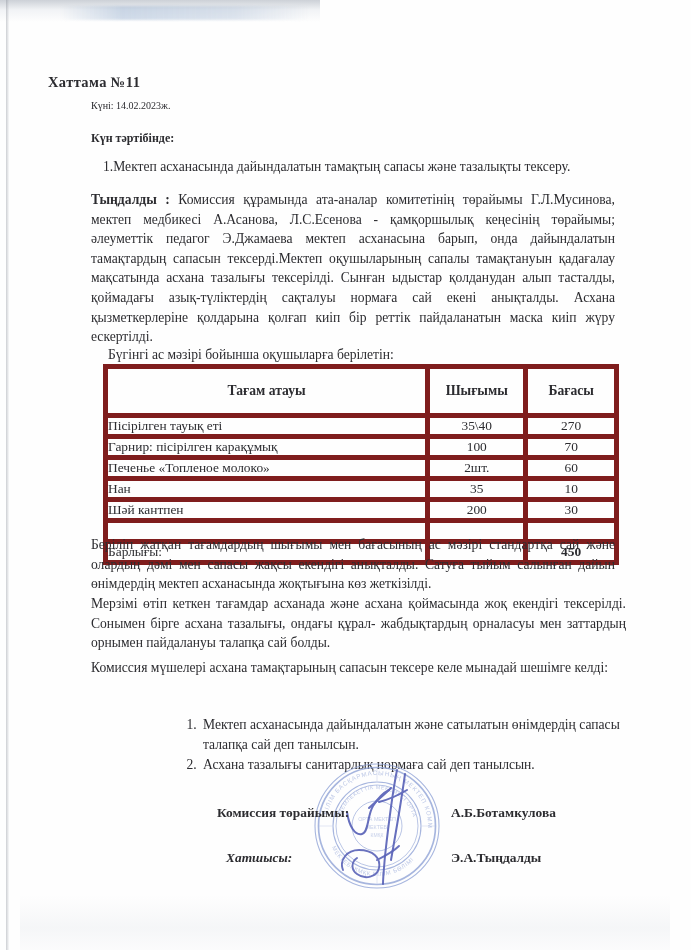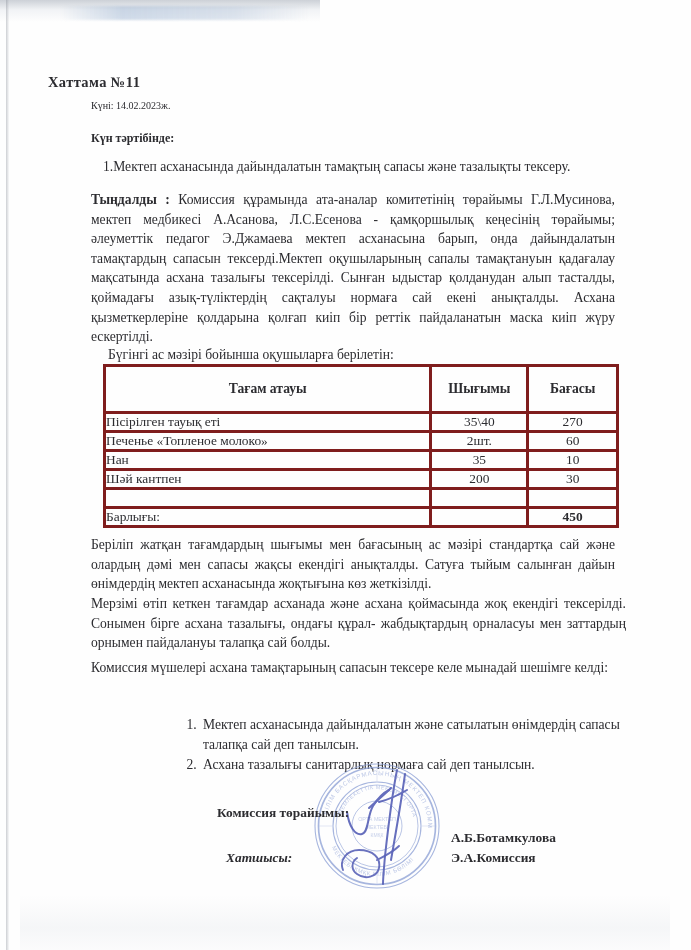--- a/index.html
+++ b/index.html
@@ -99,21 +99,21 @@
 
   
   #menu-table {
     position: absolute;
     left: 103px; top: 364px;
     width: 516px;
     border-collapse: collapse;
     font-size: 13.4px;
   }
   #menu-table td, #menu-table th {
-    border: 3px solid #7f1d1d;
+    border: 5px solid #7f1d1d;
     padding: 0;
     vertical-align: middle;
   }
   #menu-table thead th {
     height: 44px;
     font-weight: bold;
     font-size: 13.6px;
     text-align: center;
   }
   #menu-table thead th.col-name { width: 332px; }
@@ -168,21 +168,21 @@
     font-size: 13.6px;
     line-height: 19.6px;
   }
   #decision-list li { padding-left: 3px; margin-bottom: 1px; }
 
   
   .sig-row { position: absolute; font-size: 13.4px; font-weight: bold; }
   .sig-role { position: absolute; margin-left: 27px; }
   .sig-name { position: absolute; }
   #sig-chair-role { left: 190px; top: 805px; }
-  #sig-chair-name { left: 451px; top: 830px; }
+  #sig-chair-name { left: 451px; top: 805px; }
   #sig-secr-role  { left: 199px; top: 850px; font-style: italic; }
   #sig-secr-name  { left: 451px; top: 850px; }
 
   
   #seal {
     position: absolute;
     left: 313px; top: 762px;
     width: 128px; height: 128px;
     pointer-events: none;
   }
@@ -221,20 +221,25 @@
         <th class="col-name">Тағам атауы</th>
         <th class="col-out">Шығымы</th>
         <th class="col-price">Бағасы</th>
       </tr>
     </thead>
     <tbody>
       <tr>
         <td class="cell-name">Пісірілген тауық еті</td>
         <td class="cell-num">35\40</td>
         <td class="cell-num">270</td>
+      </tr>
+      <tr>
+        <td class="cell-name">Гарнир: пісірілген карақұмық</td>
+        <td class="cell-num">100</td>
+        <td class="cell-num">70</td>
       </tr>
       <tr>
         <td class="cell-name">Печенье «Топленое молоко»</td>
         <td class="cell-num">2шт.</td>
         <td class="cell-num">60</td>
       </tr>
       <tr>
         <td class="cell-name">Нан</td>
         <td class="cell-num">35</td>
         <td class="cell-num">10</td>
@@ -312,15 +317,15 @@
     </g>
     <g fill="none" stroke="#5a63b8" stroke-width="1.9" stroke-linecap="round" stroke-linejoin="round" opacity="0.9">
       <path d="M 10,110 C 6,100 14,90 26,90 C 40,90 48,98 46,108 C 44,117 32,120 24,114 C 18,110 18,102 24,98"></path>
       <path d="M 44,100 C 52,96 60,92 66,86"></path>
     </g>
   </svg>
 
   <div class="sig-row sig-role" id="sig-chair-role">Комиссия төрайымы:</div>
   <div class="sig-row sig-name" id="sig-chair-name">А.Б.Ботамкулова</div>
   <div class="sig-row sig-role" id="sig-secr-role">Хатшысы:</div>
-  <div class="sig-row sig-name" id="sig-secr-name">Э.А.Комиссия</div>
+  <div class="sig-row sig-name" id="sig-secr-name">Э.А.Тыңдалды</div>
 
 </div>
 
 </body></html>

